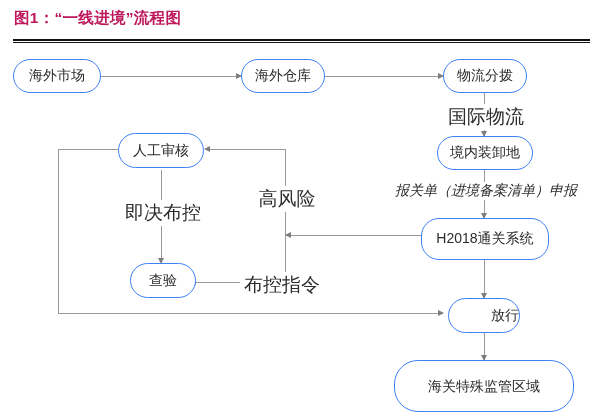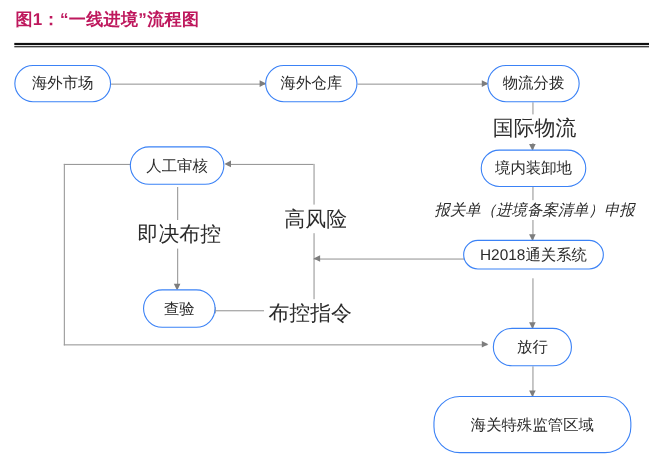--- a/index.html
+++ b/index.html
@@ -154,26 +154,26 @@
   </div>
 
   <div class="label" style="left:424px; top:104px; width:120px;">国际物流</div>
 
   <div class="node" style="left:437px; top:136px; width:96px; height:34px;">
     <span>境内装卸地</span>
   </div>
 
   <div class="label" style="left:377px; top:182px; width:214px; font-size:14px;font-style:italic;">报关单（进境备案清单）申报</div>
 
-  <div class="node" style="left:421px; top:218px; width:128px; height:27px;">
+  <div class="node" style="left:421px; top:218px; width:128px; height:42px;">
     <span>H2018通关系统</span>
   </div>
 
 
-  <div class="node" style="left:448px; top:298px; width:72px; height:35px;">
+  <div class="node" style="left:448px; top:298px; width:72px; height:35px;justify-content:flex-end;">
     <span>放行</span>
   </div>
 
   <div class="node two-line" style="left:394px; top:360px; width:180px; height:52px; flex-direction:row;">
     <span>海关特殊监管区域</span>
   </div>
 
   <div class="node" style="left:118px; top:133px; width:86px; height:35px;">
     <span>人工审核</span>
   </div>

